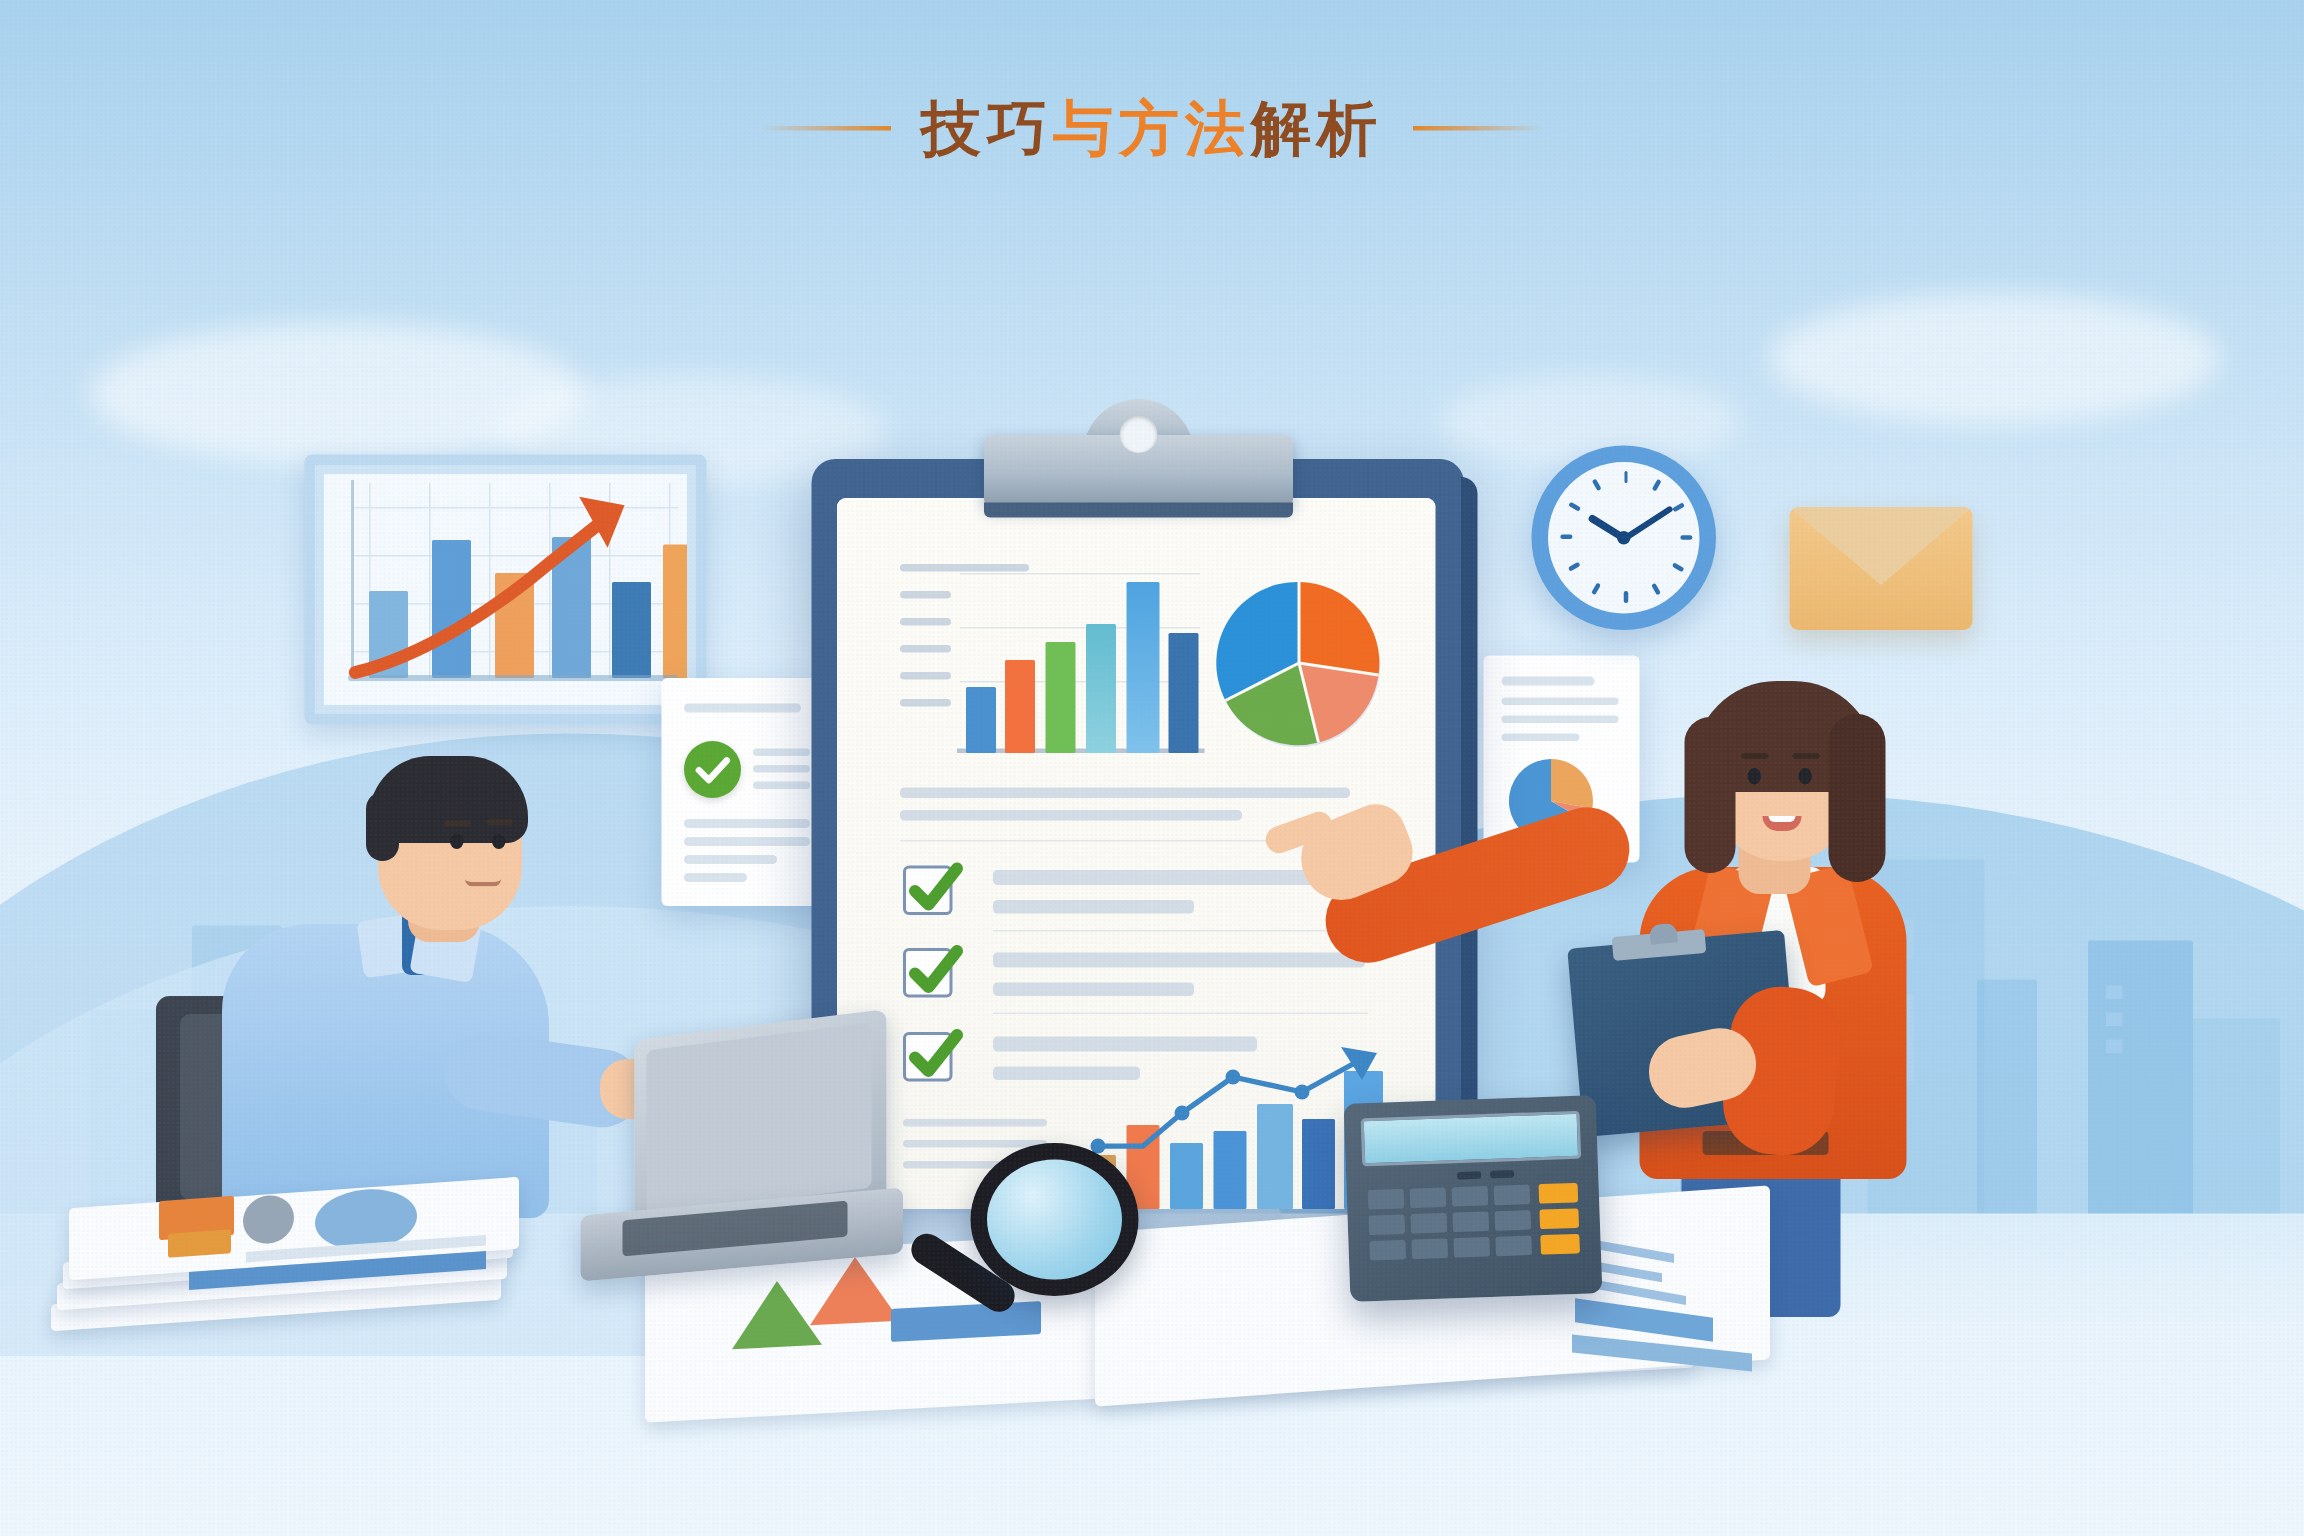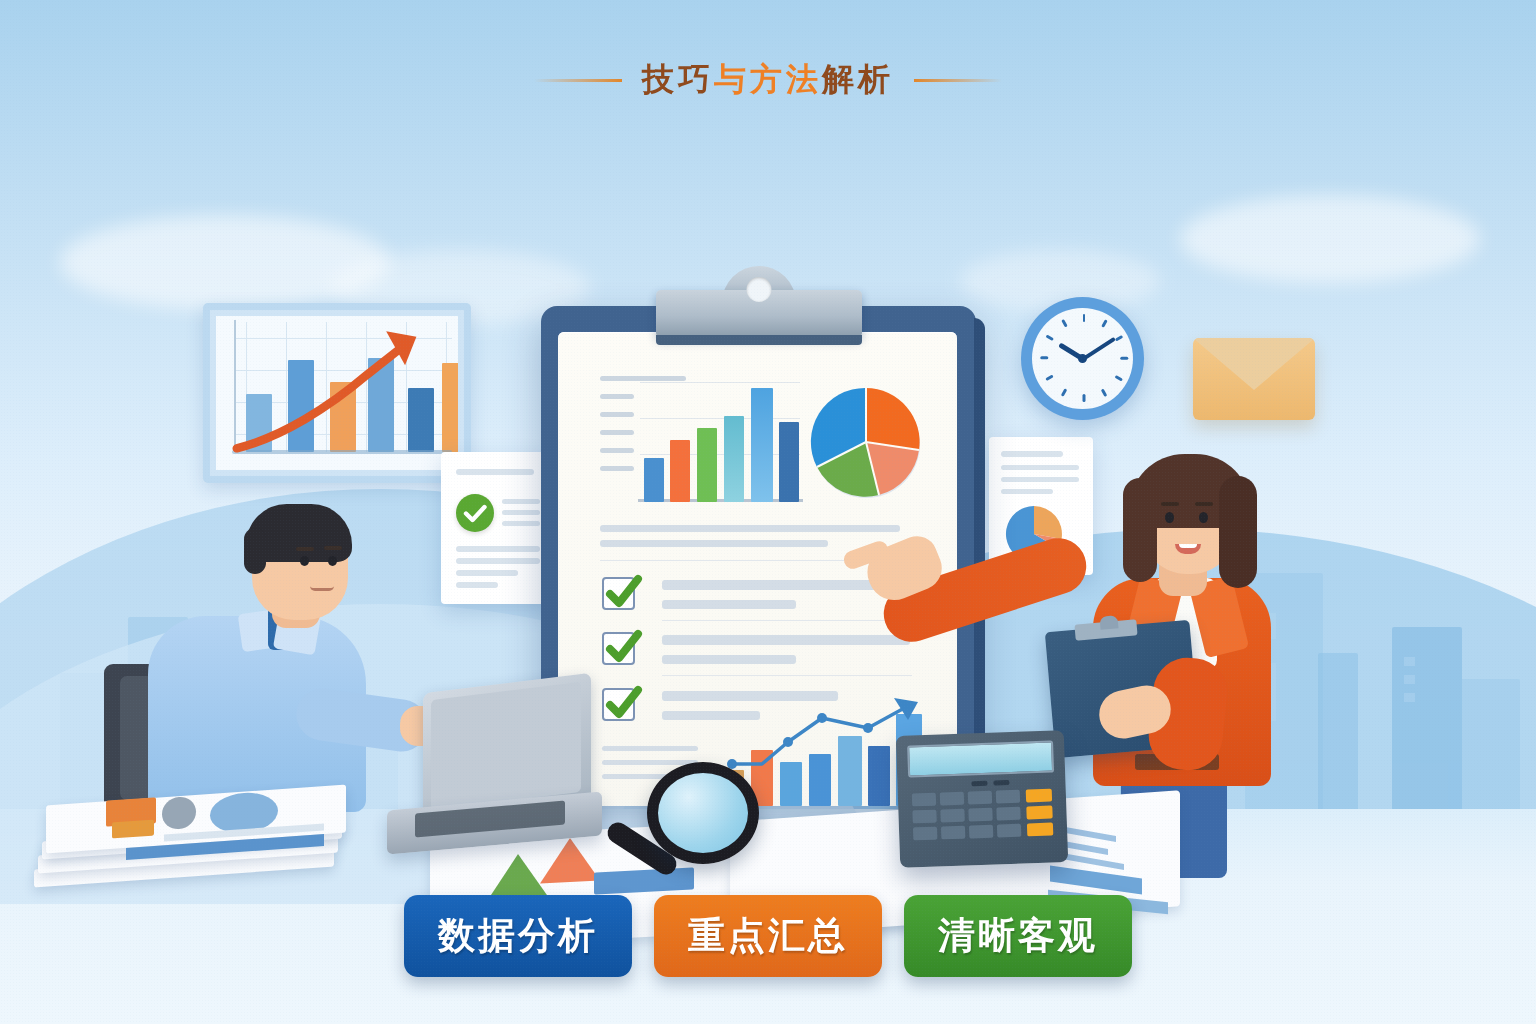--- a/index.html
+++ b/index.html
@@ -50,21 +50,21 @@
   .title {
     font-size:95px; font-weight:bold; color:#1757ad; letter-spacing:5px;
     line-height:1.08;
     text-shadow: 3px 3px 0 rgba(10,55,120,.22), 0 2px 5px rgba(255,255,255,.65);
     font-family:"DejaVu Sans","Liberation Sans",sans-serif;
   }
   .subRow { display:flex; align-items:center; justify-content:center; gap:20px; margin-top:12px; }
   .subLine { width:88px; height:3px; background:linear-gradient(90deg,rgba(226,134,42,0),#e2862a); }
   .subLine.r { background:linear-gradient(90deg,#e2862a,rgba(226,134,42,0)); }
   .subtitle {
-    font-size:32px; font-weight:bold; letter-spacing:4px;
+    font-size:40px; font-weight:bold; letter-spacing:4px;
     color:#8f4a1d;
     font-family:"DejaVu Sans","Liberation Sans",sans-serif;
     text-align:center;
   }
   .subtitle .hl { color:#ef8025; }
 
   
   .wallchart {
     position:absolute; left:203px; top:303px; width:268px; height:180px;
     background:#cfe4f5; border:7px solid #bcd9f0; border-radius:5px;
@@ -564,20 +564,15 @@
     <div class="key" style="left:98px;top:75px;width:24px;height:13px;"></div>
     <div class="key" style="left:14px;top:92px;width:24px;height:13px;"></div>
     <div class="key" style="left:42px;top:92px;width:24px;height:13px;"></div>
     <div class="key" style="left:70px;top:92px;width:24px;height:13px;"></div>
     <div class="key" style="left:98px;top:92px;width:24px;height:13px;"></div>
     <div class="key o" style="left:128px;top:58px;width:26px;height:13px;"></div>
     <div class="key o" style="left:128px;top:75px;width:26px;height:13px;"></div>
     <div class="key o" style="left:128px;top:92px;width:26px;height:13px;"></div>
   </div>
 
-  <div class="badges">
-    <div class="badge b-blue">数据分析</div>
-    <div class="badge b-orange">重点汇总</div>
-    <div class="badge b-green">清晰客观</div>
-  </div>
 
   <div class="noise"></div>
 </div>
 
 </body></html>

